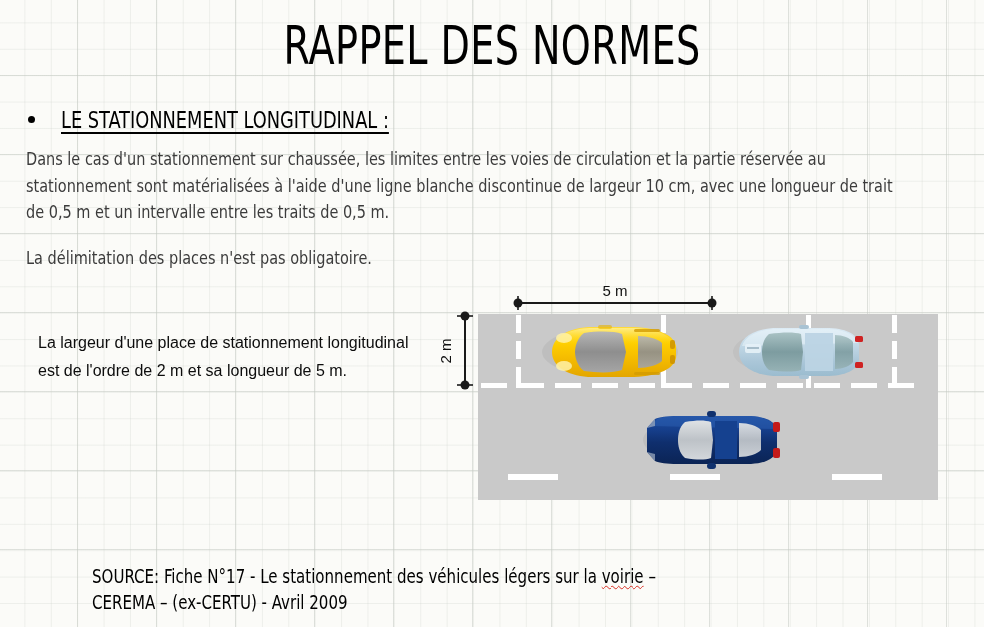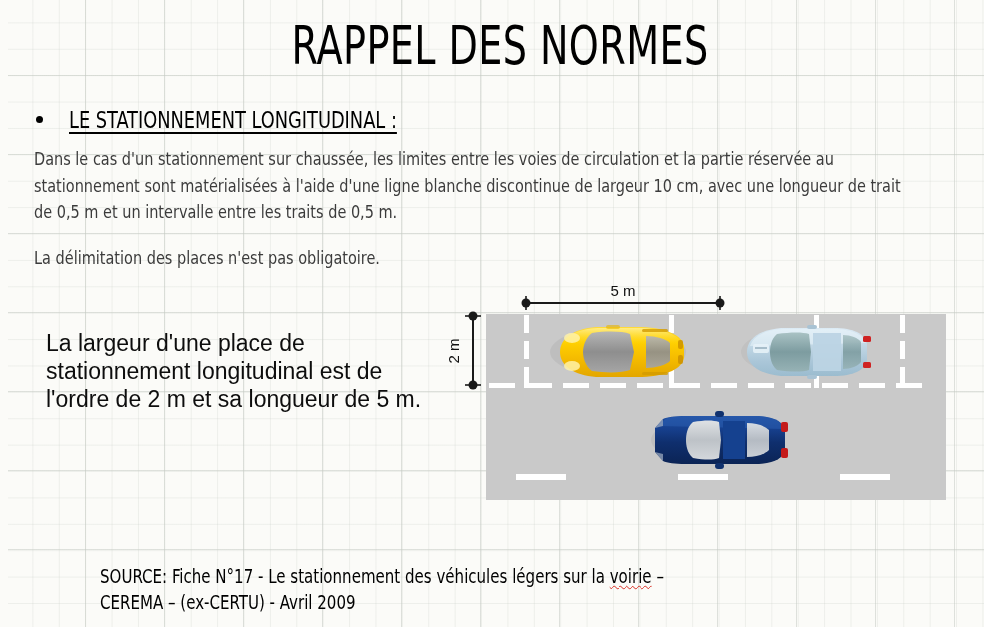--- a/index.html
+++ b/index.html
@@ -24,21 +24,20 @@
       linear-gradient(to right, rgba(198,203,196,0.55) 1px, transparent 1px),
       linear-gradient(to bottom, rgba(198,203,196,0.55) 1px, transparent 1px),
       linear-gradient(to right, rgba(205,210,203,0.30) 1px, transparent 1px),
       linear-gradient(to bottom, rgba(205,210,203,0.30) 1px, transparent 1px);
     background-size:
       79px 79px,
       79px 79px,
       26.4px 26.4px,
       26.4px 26.4px;
     background-position: -2px -4px, -2px -4px, -2px -4px, -2px -4px;
-    margin-left: 8px;
   }
 
   
   #title {
     position: absolute;
     top: 14px;
     left: 0;
     width: 984px;
     text-align: center;
     font-family: "Liberation Sans Narrow", "DejaVu Sans Condensed", "Liberation Sans", sans-serif;
@@ -99,21 +98,21 @@
   #para1 { top: 146px; width: 1020px; }
   #para2 { top: 245px; width: 1020px; }
 
   
   #callout {
     position: absolute;
     left: 38px;
     top: 329px;
     width: 390px;
     font-family: "Liberation Sans", sans-serif;
-    font-size: 23px;
+    font-size: 16px;
     line-height: 28px;
     color: #0d0d0d;
   }
 
   
   #source {
     position: absolute;
     left: 92px;
     top: 563px;
     width: 800px;

